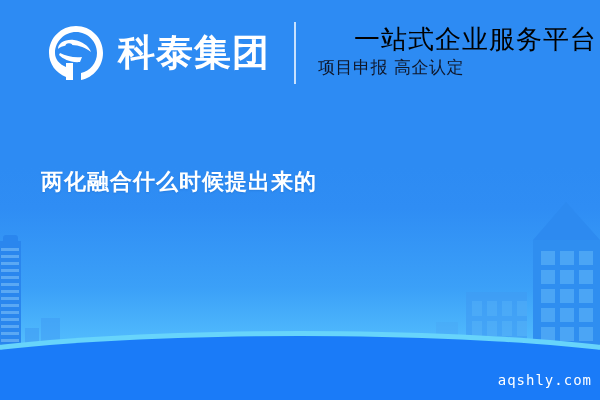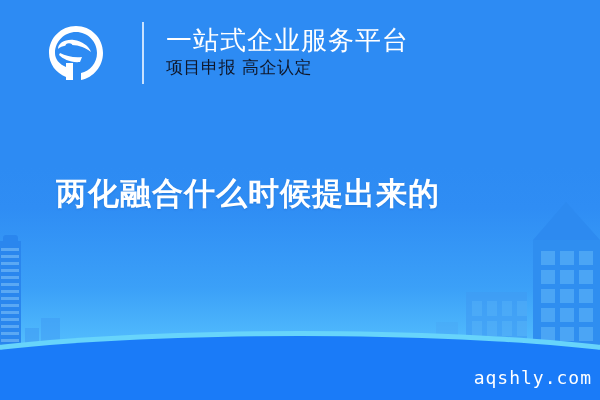--- a/index.html
+++ b/index.html
@@ -227,57 +227,58 @@
     flex: 0 0 auto;
     opacity: .9;
   }
 
   .taglines {
     display: flex;
     flex-direction: column;
     justify-content: center;
   }
   .tagline-main {
-    font-family: Liberation Serif, serif;
+    font-family: Liberation Mono, monospace;
     font-size: 26px;
-    color: #ffffff;
+    color: #000000;
     line-height: 1.18;
     white-space: nowrap;
     letter-spacing: 1px;
+    margin-left: 36px;
   }
   .tagline-sub {
     font-family: "DejaVu Sans", "Liberation Sans", sans-serif;
     font-size: 17px;
     color: #0f172a;
     line-height: 1.35;
     white-space: nowrap;
     letter-spacing: .5px;
   }
 
   
   .page-title {
     position: absolute;
-    left: 56px;
+    left: 41px;
     top: 152px;
     font-family: "DejaVu Sans", "Liberation Sans", sans-serif;
-    font-size: 31px;
+    font-size: 22px;
     font-weight: 700;
     color: #ffffff;
     letter-spacing: 1px;
     white-space: nowrap;
     text-shadow: 0 1px 2px rgba(0,60,140,.18);
   }
 
   
   .watermark {
     position: absolute;
     right: 8px;
     bottom: 12px;
     font-family: "DejaVu Sans Mono", "Liberation Mono", monospace;
-    font-size: 18px;
+    font-size: 14px;
     color: #ffffff;
     letter-spacing: 1px;
     white-space: nowrap;
   }
 </style>
 </head>
 <body>
 
 <div class="banner">
 
@@ -340,20 +341,21 @@
     <span class="logo-mark">
       <svg viewBox="0 0 60 60" width="60" height="60" aria-hidden="true">
         <path d="M30 3 C15 3 3 15 3 30 C3 41 10 50 20 54 L20 44 C13 41 9 36 9 30 C9 18.4 18.4 9 30 9 C41.6 9 51 18.4 51 30 C51 40 44 48 35 50 L35 57 C47.5 54.6 57 43.4 57 30 C57 15 45 3 30 3 Z" fill="#ffffff"></path>
         <path d="M20 40 L20 57 L27 57 L27 40 Z" fill="#ffffff"></path>
         <path d="M12 26 C12 20 19 16 28 17 C36 18 43 23 45 29 C40 25 33 22 26 22 C19 22 14 24 12 26 Z" fill="#ffffff"></path>
         <ellipse cx="23" cy="23.5" rx="3.6" ry="3.2" fill="#2d8bf3"></ellipse>
         <path d="M14 30 C20 33 28 35 36 34 L34 39 C25 40 17 36 13 32 Z" fill="#ffffff"></path>
       </svg>
     </span>
 
+    <span class="brand-name">科泰集团</span>
 
     <span class="divider"></span>
 
     <span class="taglines">
       <span class="tagline-main">一站式企业服务平台</span>
       <span class="tagline-sub">项目申报 高企认定</span>
     </span>
   </div>
 
   <h1 class="page-title">两化融合什么时候提出来的</h1>

